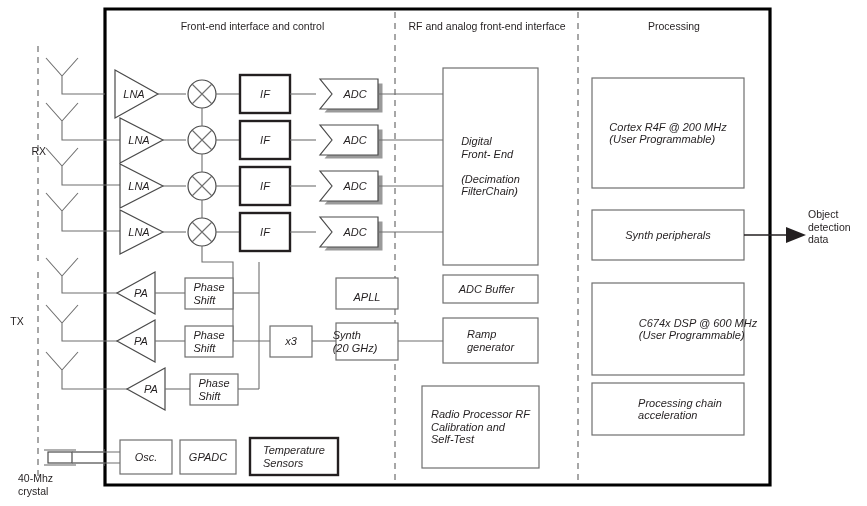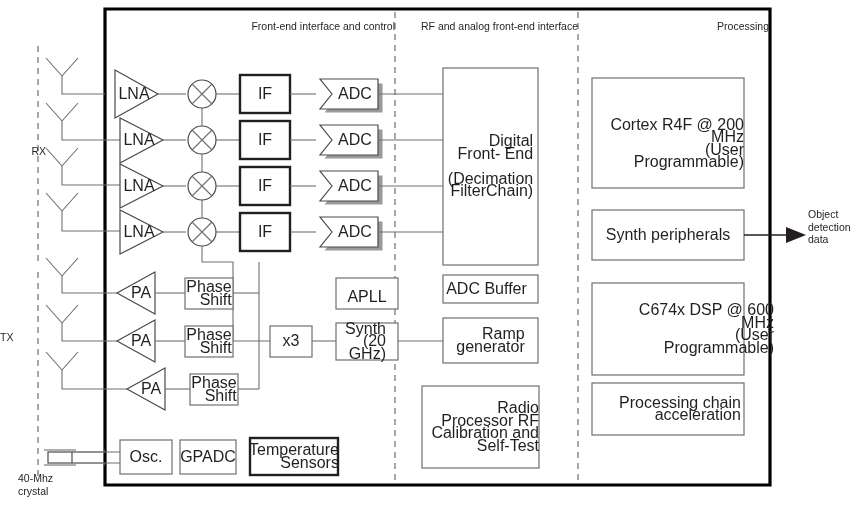--- a/index.html
+++ b/index.html
@@ -1,24 +1,24 @@
 <!DOCTYPE html>
 <html><head>
 <meta charset="utf-8">
 <style>
   html,body{margin:0;padding:0;background:#ffffff;}
   body{width:867px;height:506px;position:relative;overflow:hidden;
        font-family:"Liberation Sans","DejaVu Sans",sans-serif;color:#231f20;}
   #canvas{position:absolute;left:0;top:0;width:867px;height:506px;}
   .lbl{position:absolute;font-size:10.5px;line-height:12.5px;color:#231f20;
        text-align:center;white-space:pre-line;}
-  .sect{position:absolute;font-size:10.5px;color:#231f20;text-align:right;}
+  .sect{position:absolute;font-size:10.5px;color:#231f20;text-align:center;}
   .boxtxt{position:absolute;display:flex;align-items:center;justify-content:center;
-          text-align:right;font-size:16px;line-height:12.5px;color:#231f20;
-          white-space:pre-line;}
+          text-align:left;font-size:11px;line-height:12.5px;color:#231f20;
+          white-space:pre-line;font-style:italic;}
   svg{position:absolute;left:0;top:0;}
   .ln{stroke:#6f6f6f;stroke-width:1.1;fill:none;}
   .lnd{stroke:#231f20;stroke-width:1.6;fill:none;}
   .outer{stroke:#000;stroke-width:3.2;fill:none;}
   .dash{stroke:#8a8a8a;stroke-width:1.5;fill:none;stroke-dasharray:6 5;}
   .bx{fill:#fff;stroke:#6f6f6f;stroke-width:1.2;}
   .bxb{fill:#fff;stroke:#231f20;stroke-width:2.4;}
   .shadow{fill:#9a9a9a;stroke:none;}
   .sym{fill:#fff;stroke:#4a4a4a;stroke-width:1.2;}
 </style>
@@ -203,21 +203,21 @@
     <rect class="bx" x="120" y="440" width="52" height="34"></rect>
     <rect class="bx" x="180" y="440" width="56" height="34"></rect>
     <rect class="bxb" x="250" y="438" width="88" height="37" stroke-width="1.8"></rect>
   </svg>
 
   <div class="sect" style="left:110px;top:20px;width:285px;">Front-end interface and control</div>
   <div class="sect" style="left:396px;top:20px;width:182px;">RF and analog front-end interface</div>
   <div class="sect" style="left:579px;top:20px;width:190px;">Processing</div>
 
   <div class="lbl" style="left:0px;top:145px;width:34px;text-align:right;padding-left:12px;">RX</div>
-  <div class="lbl" style="left:0px;top:315px;width:34px;text-align:left;margin-top:16px;">TX</div>
+  <div class="lbl" style="left:0px;top:315px;width:34px;text-align:center;">TX</div>
 
   <div class="boxtxt" style="left:118px;top:84px;width:32px;height:20px;">LNA</div>
   <div class="boxtxt" style="left:123px;top:130px;width:32px;height:20px;">LNA</div>
   <div class="boxtxt" style="left:123px;top:176px;width:32px;height:20px;">LNA</div>
   <div class="boxtxt" style="left:123px;top:222px;width:32px;height:20px;">LNA</div>
 
   <div class="boxtxt" style="left:240px;top:75px;width:50px;height:38px;">IF</div>
   <div class="boxtxt" style="left:240px;top:121px;width:50px;height:38px;">IF</div>
   <div class="boxtxt" style="left:240px;top:167px;width:50px;height:38px;">IF</div>
   <div class="boxtxt" style="left:240px;top:213px;width:50px;height:38px;">IF</div>
@@ -249,21 +249,21 @@
 (Decimation
 FilterChain)</div>
 
   <div class="boxtxt" style="left:439px;top:275px;width:95px;height:28px;">ADC Buffer</div>
   <div class="boxtxt" style="left:443px;top:318px;width:95px;height:45px;">Ramp
 generator</div>
   <div class="boxtxt" style="left:422px;top:386px;width:117px;height:82px;">Radio Processor RF
 Calibration and
 Self-Test</div>
 
-  <div class="boxtxt" style="left:592px;top:78px;width:152px;height:131px;">Cortex R4F @ 200 MHz
+  <div class="boxtxt" style="left:592px;top:78px;width:152px;height:110px;">Cortex R4F @ 200 MHz
 (User Programmable)</div>
   <div class="boxtxt" style="left:592px;top:210px;width:152px;height:50px;">Synth peripherals</div>
   <div class="boxtxt" style="left:592px;top:283px;width:152px;height:92px;margin-left:30px;">C674x DSP @ 600 MHz
 (User Programmable)</div>
   <div class="boxtxt" style="left:592px;top:383px;width:176px;height:52px;">Processing chain
 acceleration</div>
 
   <div class="boxtxt" style="left:120px;top:440px;width:52px;height:34px;">Osc.</div>
   <div class="boxtxt" style="left:180px;top:440px;width:56px;height:34px;">GPADC</div>
   <div class="boxtxt" style="left:250px;top:438px;width:88px;height:37px;">Temperature

